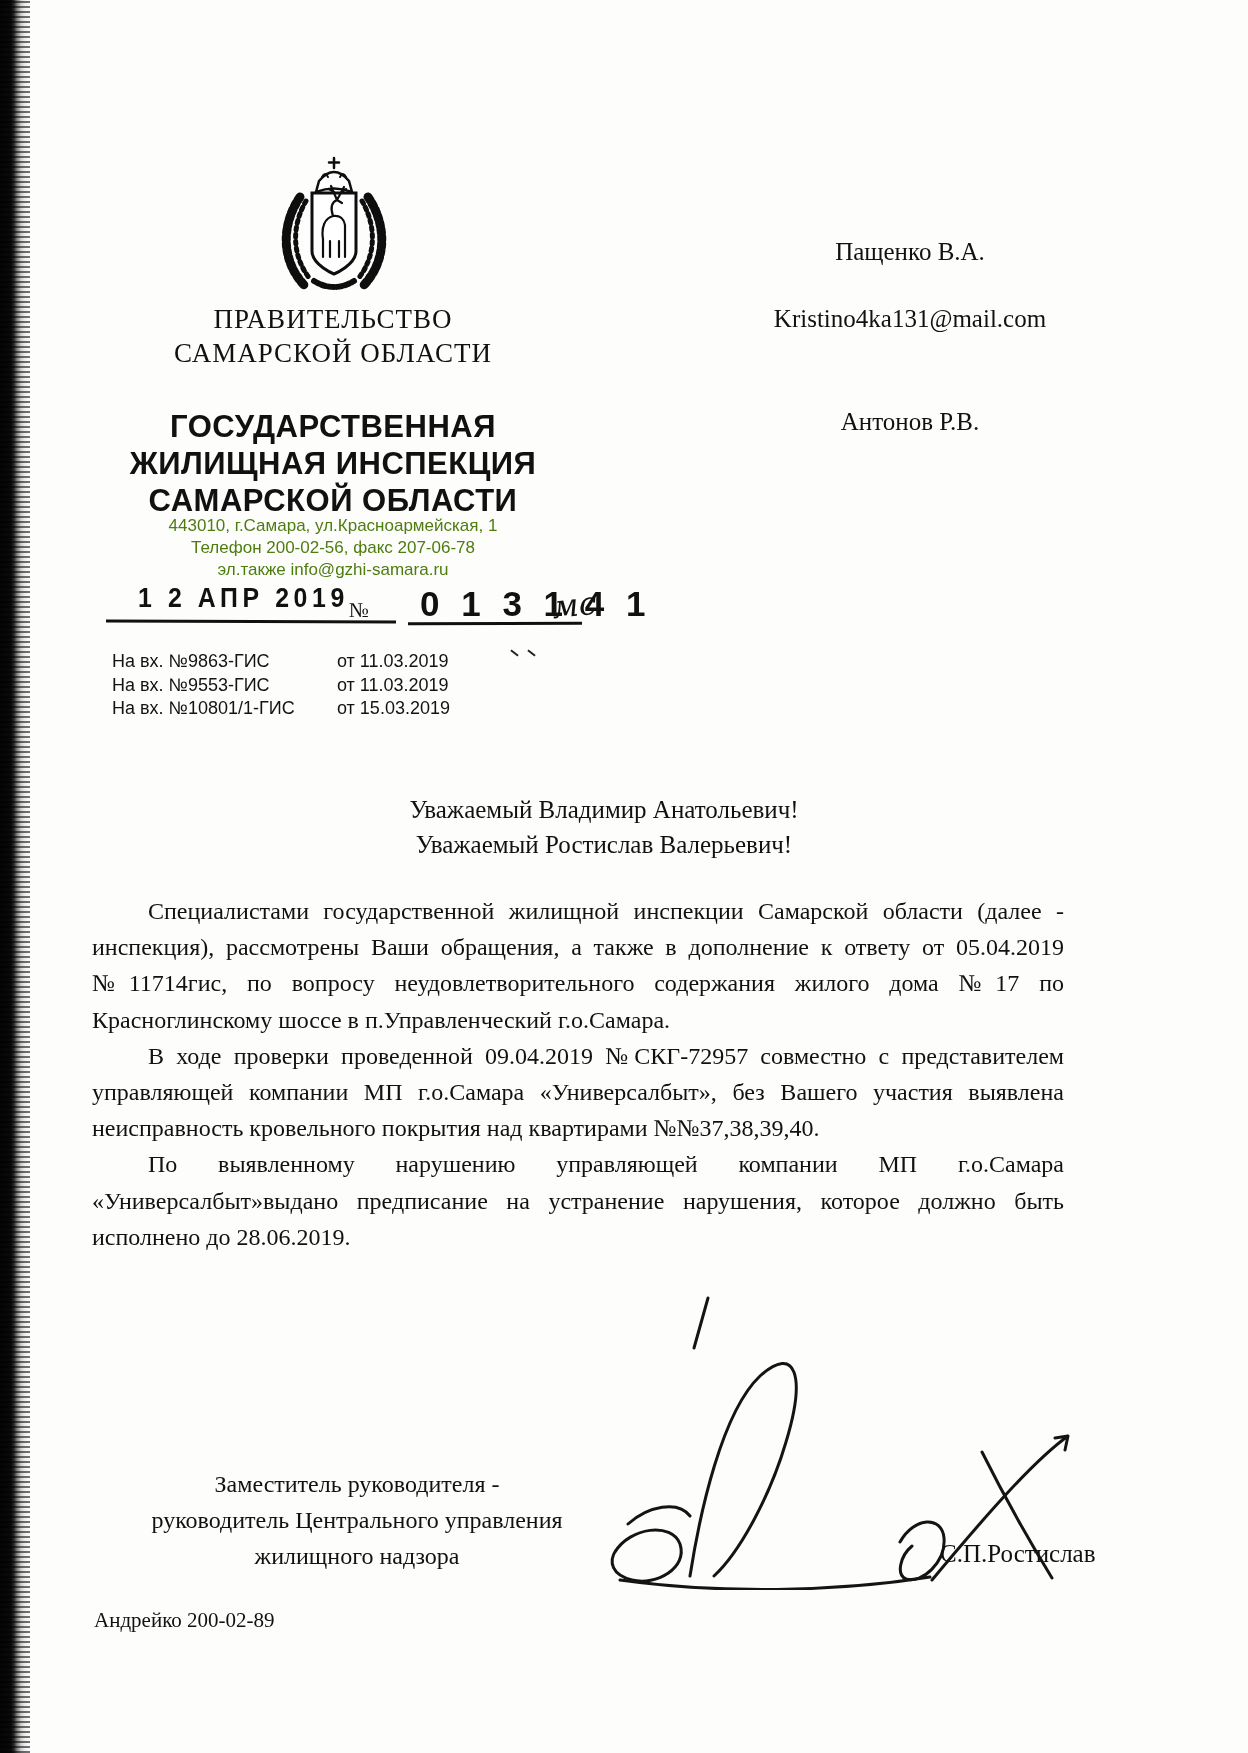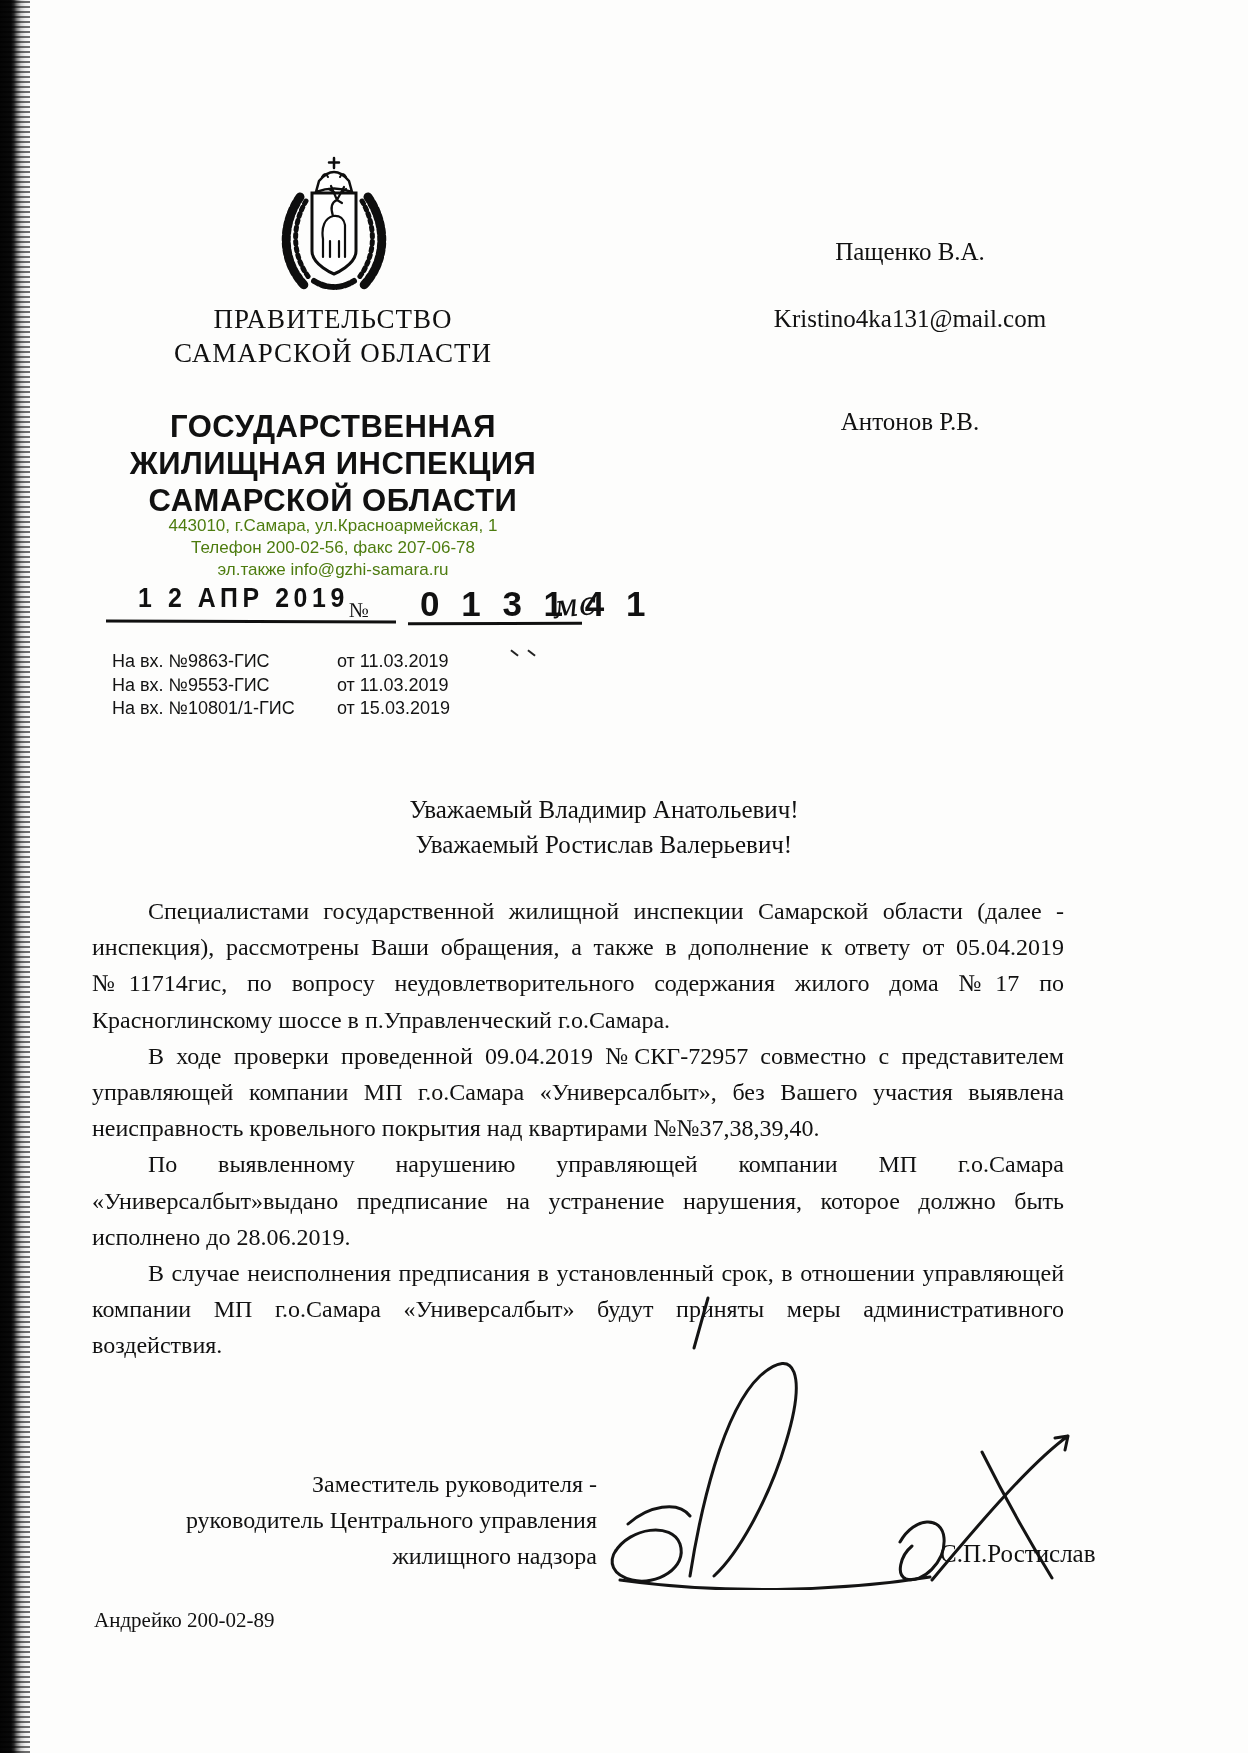--- a/index.html
+++ b/index.html
@@ -39,21 +39,21 @@
   .refs .row{display:flex;}
   .refs .lab{width:225px;}
   
   .recipient{font-size:25px;white-space:nowrap;}
   
   .salutation{left:324px;top:792px;width:560px;font-size:25px;line-height:35px;}
   
   .body-text{left:92px;top:893px;width:972px;font-size:24px;line-height:36.2px;text-align:justify;}
   .body-text p{margin:0;text-indent:56px;}
   
-  .sig-title{left:117px;top:1466px;width:480px;font-size:24px;line-height:36px;text-align:right;}
+  .sig-title{left:117px;top:1466px;width:480px;font-size:24px;line-height:36px;}
   .sig-name{left:940px;top:1540px;font-size:25px;white-space:nowrap;}
   .footer-contact{left:94px;top:1608px;font-size:21px;white-space:nowrap;}
   svg{display:block;}
 </style>
 </head>
 <body>
 
 <div class="page">
 
   <div class="scan-strip"></div>
@@ -133,21 +133,20 @@
 
   <div class="abs center salutation">
     <div>Уважаемый Владимир Анатольевич!</div>
     <div>Уважаемый Ростислав Валерьевич!</div>
   </div>
 
   <div class="abs body-text">
     <p>Специалистами  государственной  жилищной  инспекции  Самарской  области (далее - инспекция),  рассмотрены Ваши обращения, а также в дополнение к ответу от 05.04.2019 №11714гис, по вопросу неудовлетворительного содержания жилого дома №17 по Красноглинскому шоссе в п.Управленческий г.о.Самара.</p>
     <p>В  ходе  проверки  проведенной  09.04.2019  №СКГ-72957  совместно  с представителем управляющей компании МП г.о.Самара  «Универсалбыт», без Вашего участия выявлена неисправность кровельного покрытия над квартирами №№37,38,39,40.</p>
     <p>По  выявленному  нарушению  управляющей   компании  МП  г.о.Самара «Универсалбыт»выдано предписание на устранение нарушения, которое должно быть исполнено до 28.06.2019.</p>
-    <p>В  случае  неисполнения  предписания  в  установленный  срок,  в  отношении управляющей   компании  МП  г.о.Самара   «Универсалбыт»  будут  приняты  меры административного воздействия.</p>
   </div>
 
   <div class="abs center sig-title">
     <div>Заместитель руководителя -</div>
     <div>руководитель Центрального управления</div>
     <div>жилищного надзора</div>
   </div>
 
   <div class="abs" style="left:600px;top:1280px;width:490px;height:310px;">
     <svg viewBox="0 0 490 310" width="490" height="310">

